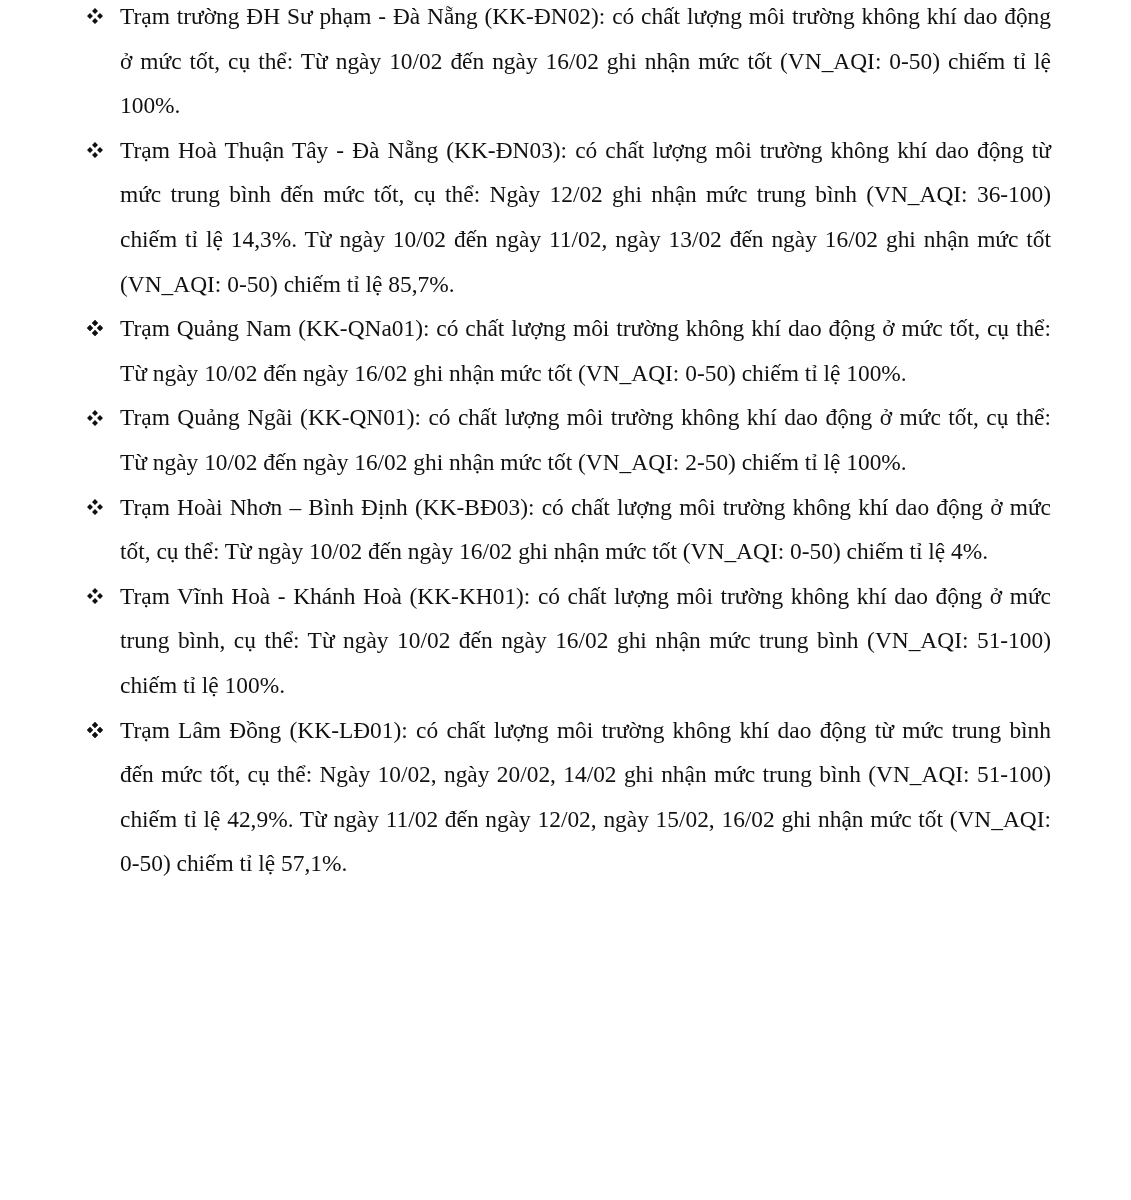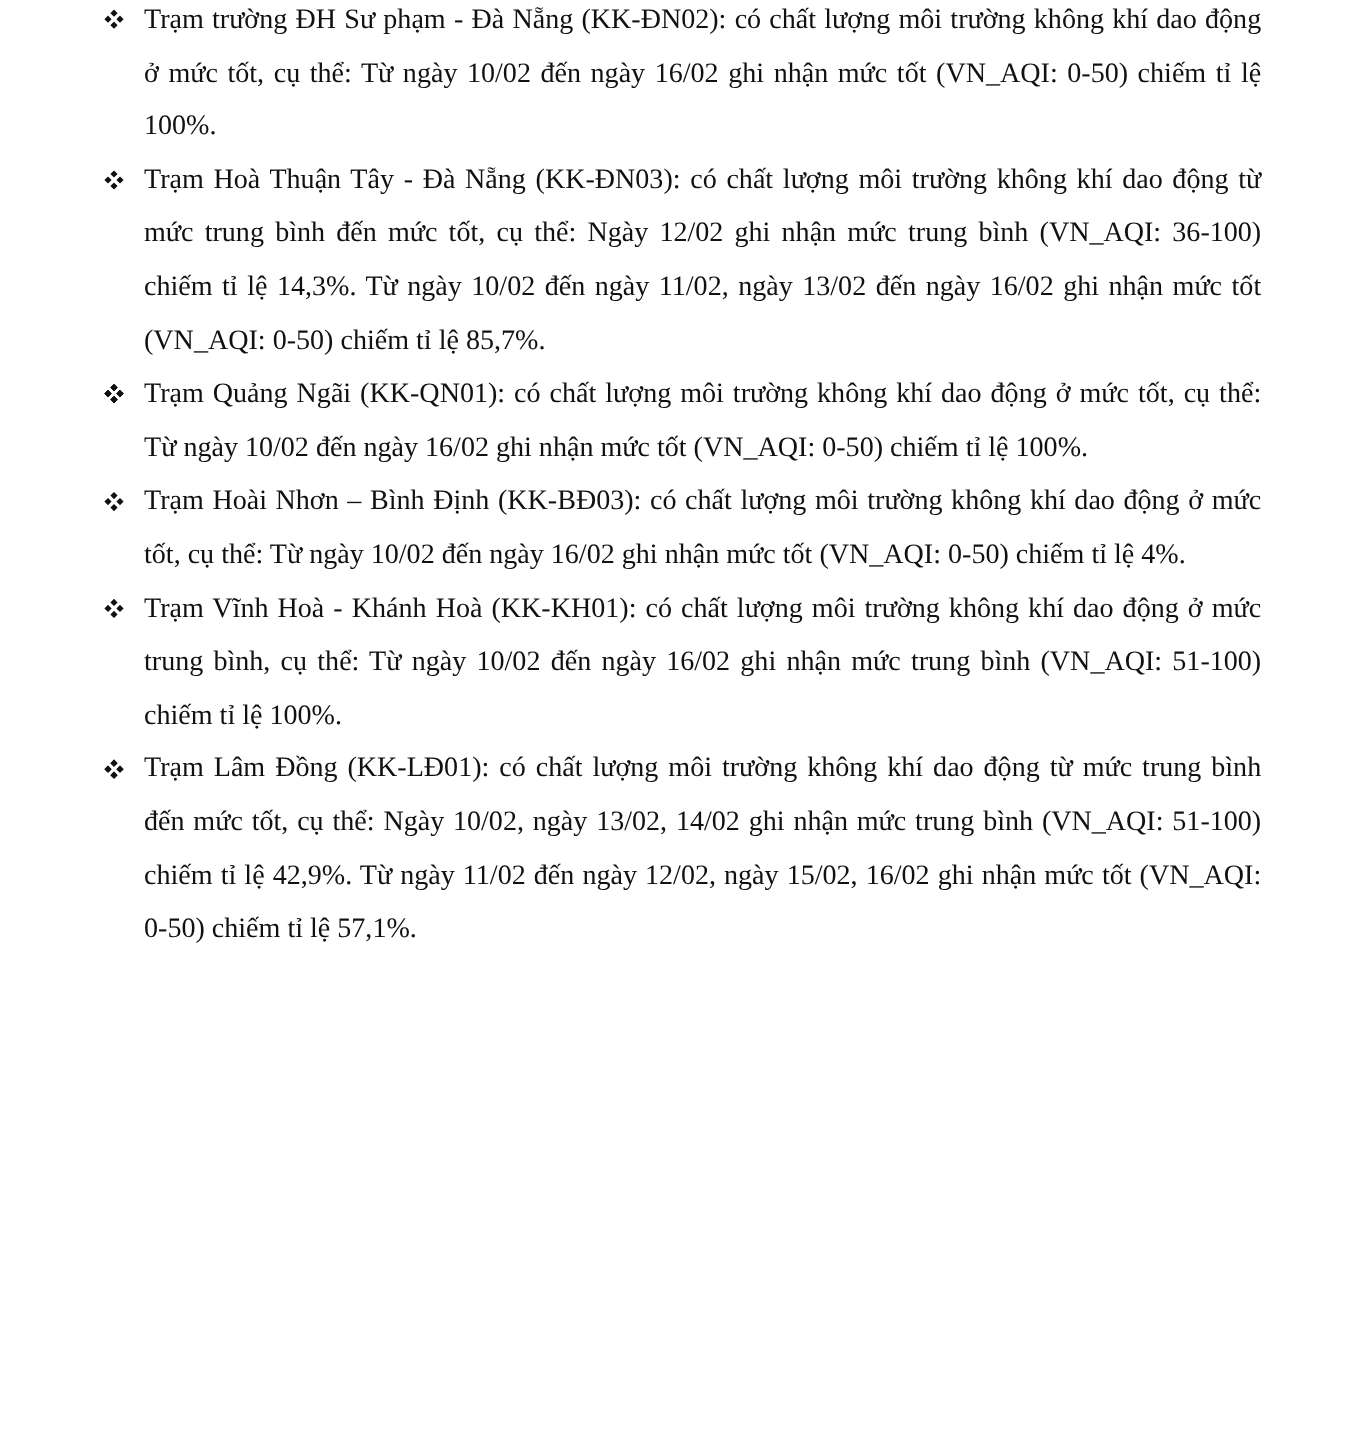--- a/index.html
+++ b/index.html
@@ -77,28 +77,29 @@
             <path d="M9 1 L12 4 L9 7 L6 4 Z M9 11 L12 14 L9 17 L6 14 Z M4 6 L7 9 L4 12 L1 9 Z M14 6 L17 9 L14 12 L11 9 Z" fill="#111"></path>
           </svg>
         </span>
     </li>
     <li class="station-item">
       <span class="bullet-icon">
           <svg width="18" height="18" viewBox="0 0 18 18">
             <path d="M9 1 L12 4 L9 7 L6 4 Z M9 11 L12 14 L9 17 L6 14 Z M4 6 L7 9 L4 12 L1 9 Z M14 6 L17 9 L14 12 L11 9 Z" fill="#111"></path>
           </svg>
         </span>
+      <span>Trạm Quảng Nam (KK-QNa01): có chất lượng môi trường không khí dao động ở mức tốt, cụ thể: Từ ngày 10/02 đến ngày 16/02 ghi nhận mức tốt (VN_AQI: 0-50) chiếm tỉ lệ 100%.</span>
     </li>
     <li class="station-item">
       <span class="bullet-icon">
           <svg width="18" height="18" viewBox="0 0 18 18">
             <path d="M9 1 L12 4 L9 7 L6 4 Z M9 11 L12 14 L9 17 L6 14 Z M4 6 L7 9 L4 12 L1 9 Z M14 6 L17 9 L14 12 L11 9 Z" fill="#111"></path>
           </svg>
         </span>
-      <span>Trạm Quảng Ngãi (KK-QN01): có chất lượng môi trường không khí dao động ở mức tốt, cụ thể: Từ ngày 10/02 đến ngày 16/02 ghi nhận mức tốt (VN_AQI: 0-50) chiếm tỉ lệ 100%.</span>
+      <span>Trạm Quảng Ngãi (KK-QN01): có chất lượng môi trường không khí dao động ở mức tốt, cụ thể: Từ ngày 10/02 đến ngày 16/02 ghi nhận mức tốt (VN_AQI: 2-50) chiếm tỉ lệ 100%.</span>
     </li>
     <li class="station-item">
       <span class="bullet-icon">
           <svg width="18" height="18" viewBox="0 0 18 18">
             <path d="M9 1 L12 4 L9 7 L6 4 Z M9 11 L12 14 L9 17 L6 14 Z M4 6 L7 9 L4 12 L1 9 Z M14 6 L17 9 L14 12 L11 9 Z" fill="#111"></path>
           </svg>
         </span>
       <span>Trạm Hoài Nhơn – Bình Định (KK-BĐ03): có chất lượng môi trường không khí dao động ở mức tốt, cụ thể: Từ ngày 10/02 đến ngày 16/02 ghi nhận mức tốt (VN_AQI: 0-50) chiếm tỉ lệ 4%.</span>
     </li>
     <li class="station-item">
@@ -115,16 +116,16 @@
             <path d="M9 1 L12 4 L9 7 L6 4 Z M9 11 L12 14 L9 17 L6 14 Z M4 6 L7 9 L4 12 L1 9 Z M14 6 L17 9 L14 12 L11 9 Z" fill="#111"></path>
           </svg>
         </span>
     </li>
     <li class="station-item">
       <span class="bullet-icon">
           <svg width="18" height="18" viewBox="0 0 18 18">
             <path d="M9 1 L12 4 L9 7 L6 4 Z M9 11 L12 14 L9 17 L6 14 Z M4 6 L7 9 L4 12 L1 9 Z M14 6 L17 9 L14 12 L11 9 Z" fill="#111"></path>
           </svg>
         </span>
-      <span>Trạm Lâm Đồng (KK-LĐ01): có chất lượng môi trường không khí dao động từ mức trung bình đến mức tốt, cụ thể: Ngày 10/02, ngày 13/02, 14/02 ghi nhận mức trung bình (VN_AQI: 51-100) chiếm tỉ lệ 42,9%. Từ ngày 11/02 đến ngày 12/02, ngày 15/02, 16/02 ghi nhận mức tốt (VN_AQI: 0-50) chiếm tỉ lệ 57,1%.</span>
+      <span>Trạm Lâm Đồng (KK-LĐ01): có chất lượng môi trường không khí dao động từ mức trung bình đến mức tốt, cụ thể: Ngày 10/02, ngày 20/02, 14/02 ghi nhận mức trung bình (VN_AQI: 51-100) chiếm tỉ lệ 42,9%. Từ ngày 11/02 đến ngày 12/02, ngày 15/02, 16/02 ghi nhận mức tốt (VN_AQI: 0-50) chiếm tỉ lệ 57,1%.</span>
     </li>
   </ul>
 </div>
 
 </body></html>

